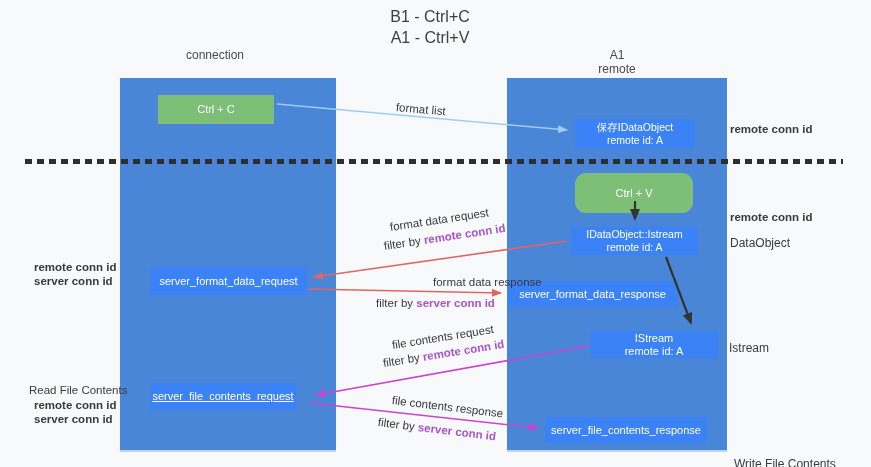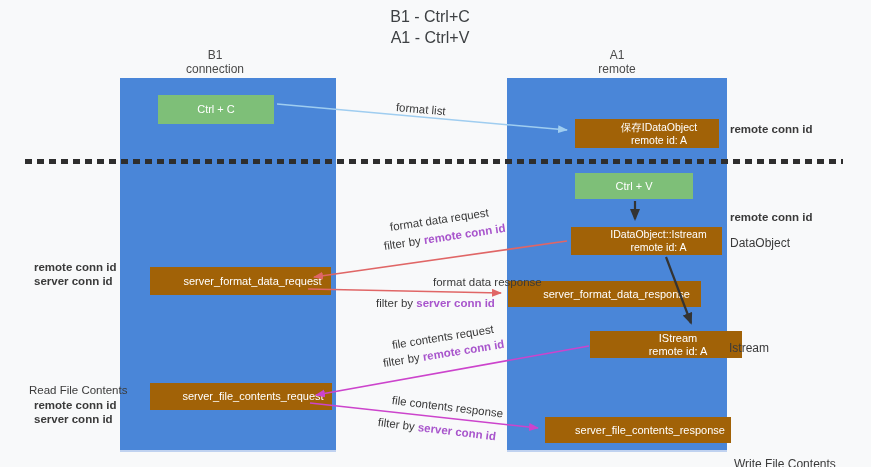--- a/index.html
+++ b/index.html
@@ -23,21 +23,21 @@
     position:absolute; left:25px; top:159px; width:818px; height:5px;
     background:repeating-linear-gradient(90deg,#2e2e2e 0 7px,transparent 7px 12px);
     z-index:3;
   }
   .box {
     position:absolute; display:flex; flex-direction:column; align-items:center;
     justify-content:center; color:#fff; text-align:center; font-size:11px;
     line-height:13px; z-index:2;
   }
   .green  { background:#7ebf78; }
-  .orange { background:#a16207;padding-left:24px; }
+  .orange { background:#3b82f6; }
   svg.arrows { position:absolute; left:0; top:0; z-index:4; pointer-events:none; }
   .alabel {
     position:absolute; white-space:nowrap; font-size:11.5px; color:#3a3a3a;
     transform-origin:left center; z-index:5;
   }
   .purple { color:#a855cc; font-weight:bold; }
   .greentxt { color:#62a962; font-weight:bold; }
   .side { position:absolute; white-space:nowrap; font-size:12px; color:#3a3a3a; z-index:5; }
   .side-bold { font-size:11.5px; font-weight:bold; }
 </style>
@@ -45,21 +45,20 @@
 <body>
 
 <div class="stage">
 
   <div class="title">
     <div>B1 - Ctrl+C</div>
     <div>A1 - Ctrl+V</div>
   </div>
 
   <div class="col-header" style="left:155px; top:48px;">
-    <div>B1</div>
     <div>connection</div>
   </div>
   <div class="col-header" style="left:557px; top:48px;">
     <div>A1</div>
     <div>remote</div>
   </div>
 
   <div class="column" style="left:120px; width:216px;"></div>
   <div class="column" style="left:507px; width:220px;"></div>
 
@@ -67,21 +66,21 @@
 
   <div class="box green" style="left:158px; top:95px; width:116px; height:29px;">
     <span>Ctrl + C</span>
   </div>
 
   <div class="box orange" style="left:575px; top:119px; width:120px; height:29px; font-size:10.5px;">
     <span>保存IDataObject</span>
     <span>remote id: A</span>
   </div>
 
-  <div class="box green" style="left:575px; top:173px; width:118px; height:26px;">
+  <div class="box green" style="left:575px; top:173px; width:118px; height:40px;border-radius:11px;">
     <span>Ctrl + V</span>
   </div>
 
   <div class="box orange" style="left:571px; top:227px; width:127px; height:28px; font-size:10.5px;">
     <span>IDataObject::Istream</span>
     <span>remote id: A</span>
   </div>
 
   <div class="box orange" style="left:150px; top:267px; width:157px; height:28px;">
     <span>server_format_data_request</span>
@@ -89,21 +88,21 @@
 
   <div class="box orange" style="left:508px; top:281px; width:169px; height:26px;">
     <span>server_format_data_response</span>
   </div>
 
   <div class="box orange" style="left:590px; top:331px; width:128px; height:27px;">
     <span>IStream</span>
     <span>remote id: A</span>
   </div>
 
-  <div class="box orange" style="left:150px; top:383px; width:158px; height:27px;">
+  <div class="box orange" style="left:150px; top:383px; width:146px; height:27px;text-decoration:underline;">
     <span>server_file_contents_request</span>
   </div>
 
   <div class="box orange" style="left:545px; top:417px; width:162px; height:26px;">
     <span>server_file_contents_response</span>
   </div>
 
   <svg class="arrows" width="871" height="467" viewBox="0 0 871 467">
     <defs>
       <marker id="mk-blue" markerUnits="userSpaceOnUse" markerWidth="11" markerHeight="9" refX="9" refY="4" orient="auto">

